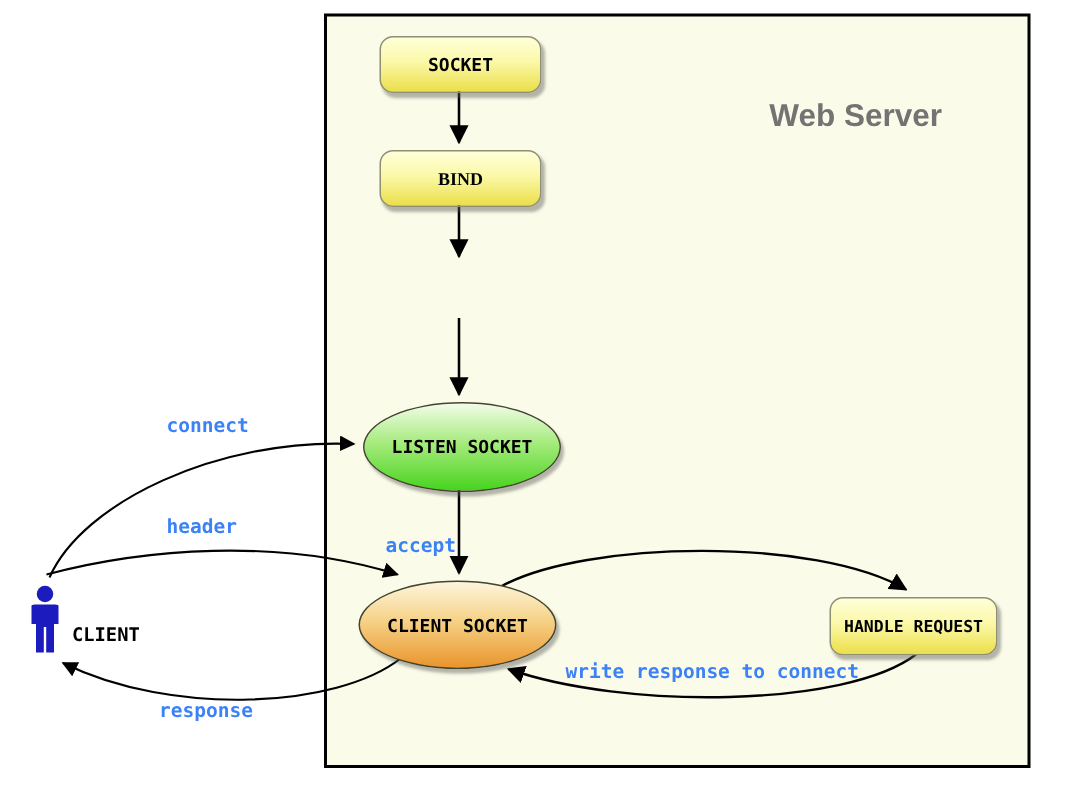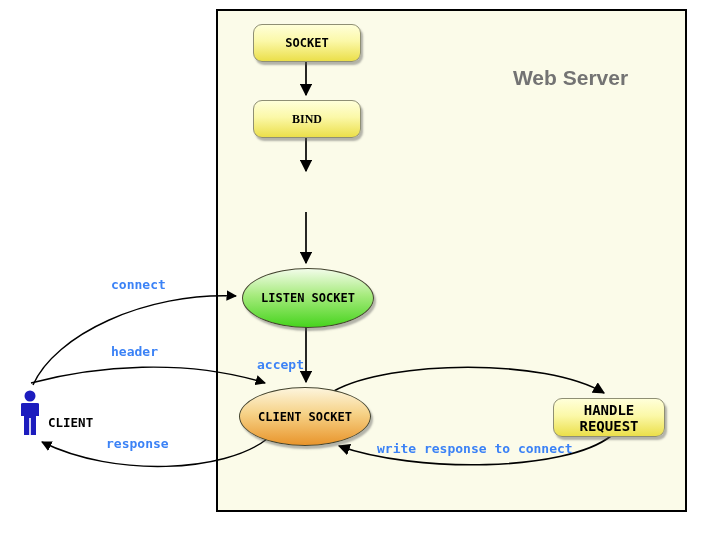--- a/index.html
+++ b/index.html
@@ -41,21 +41,21 @@
     left: 253px;
     background: linear-gradient(to bottom, #ffffd9 0%, #fbf8a8 45%, #ebdf4a 100%);
     border: 1.5px solid #8f8f74;
     border-radius: 9px;
     box-shadow: 2px 3px 2px rgba(90,90,90,0.45);
     font-size: 12px;
   }
   .node.handle {
     left: 553px; top: 398px;
     width: 110px; height: 37px;
-    font-size: 14px;
+    font-size: 11px;
   }
   .node.ellipse {
     width: 130px; height: 58px;
     border-radius: 50%;
     border: 1.5px solid #44442f;
     box-shadow: 2px 3px 2px rgba(90,90,90,0.45);
     font-size: 12px;
   }
   .node.green {
     left: 242px; top: 268px;
@@ -71,21 +71,21 @@
   .edge-label {
     position: absolute;
     font-weight: bold;
     font-size: 13px;
     color: #3b82f6;
     white-space: nowrap;
     z-index: 4;
   }
   #lbl-connect  { left: 111px; top: 277px; }
   #lbl-request  { left: 111px; top: 344px; }
-  #lbl-response { left: 106px; top: 436px; }
+  #lbl-response { left: 106px; top: 467px; }
   #lbl-accept   { left: 257px; top: 345px; margin-top: 12px; }
   #lbl-read     { left: 359px; top: 345px; }
   #lbl-write    { left: 377px; top: 441px; }
   #arrows { position: absolute; left: 0; top: 0; z-index: 2; }
   #client-figure { position: absolute; left: 14px; top: 387px; z-index: 3; }
   .client-label {
     position: absolute;
     left: 48px; top: 415px;
     font-weight: bold;
     font-size: 12.5px;

